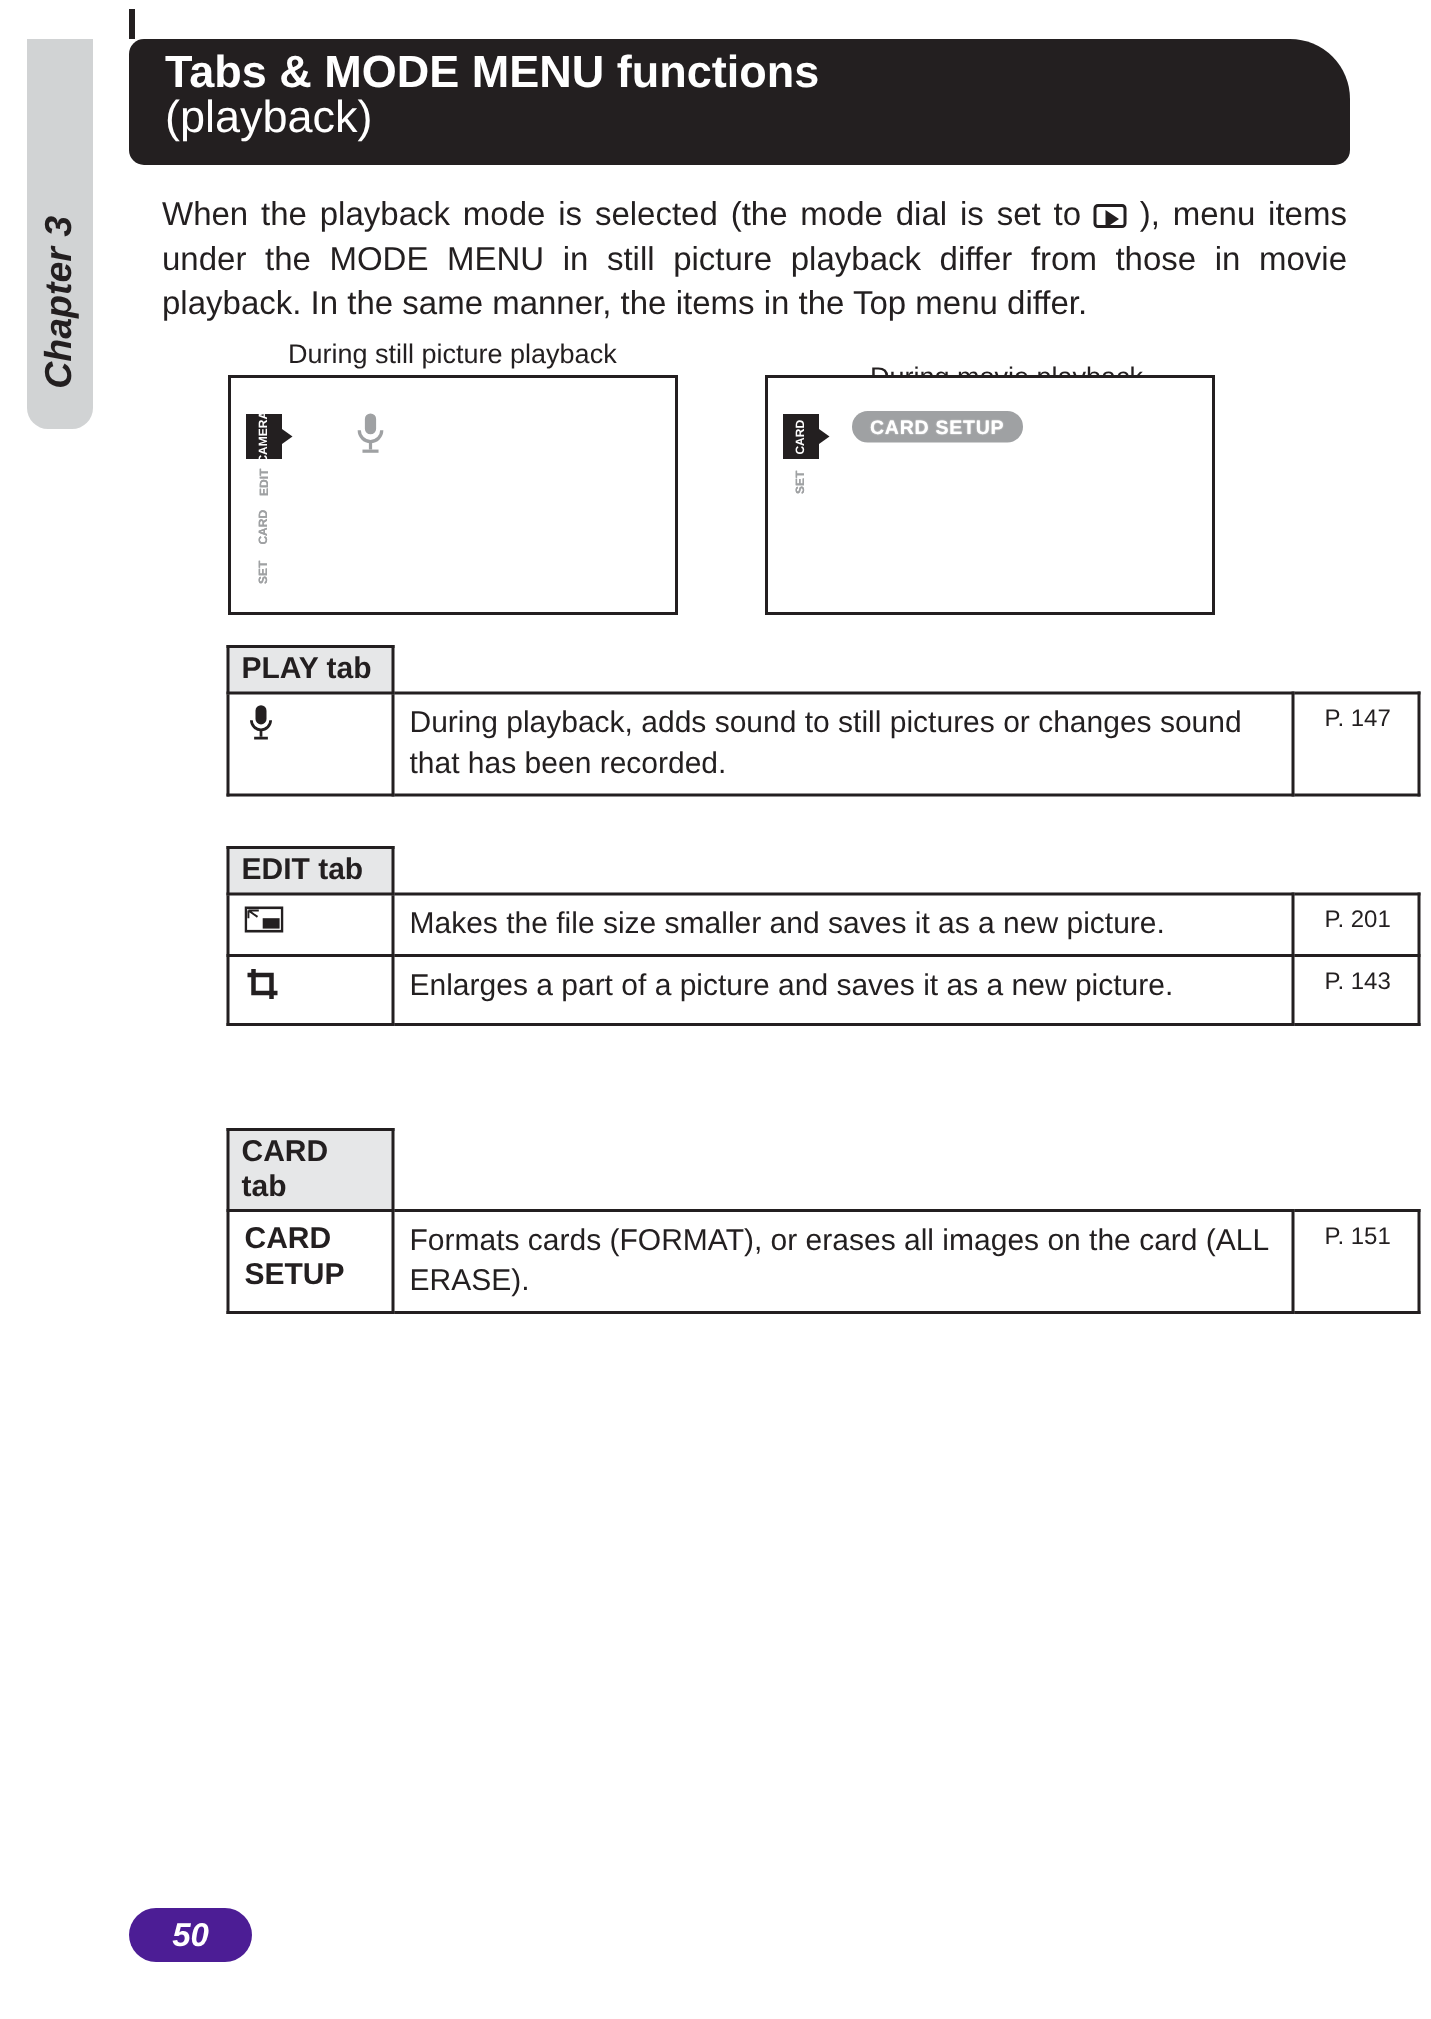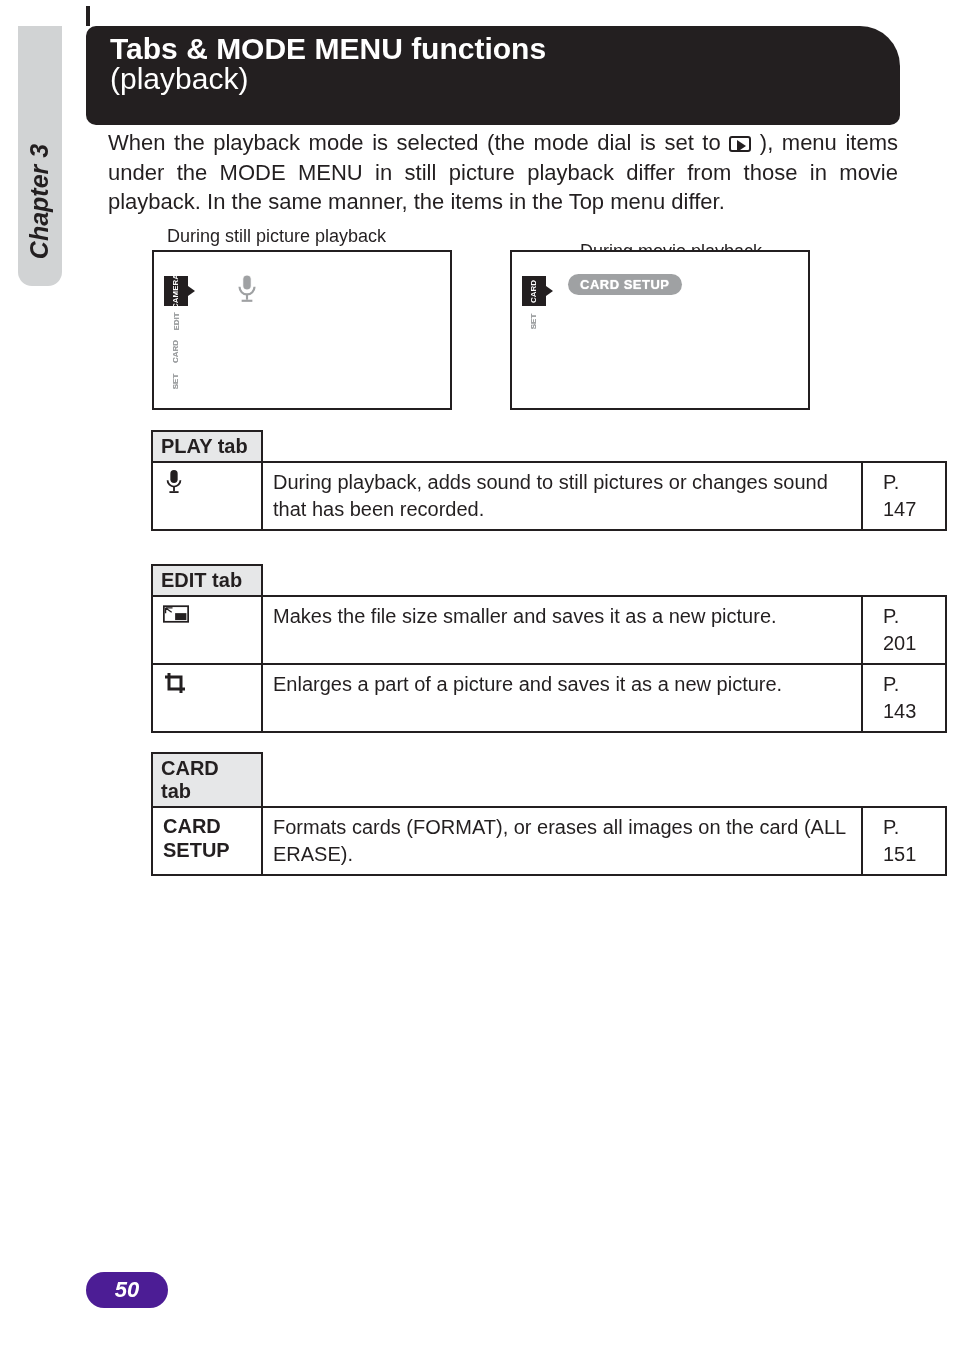--- a/index.html
+++ b/index.html
@@ -17,21 +17,21 @@
     position: relative;
     width: 954px;
     height: 1346px;
   }
   
   .title-banner {
     position: absolute;
     top: 26px;
     left: 86px;
     right: 54px;
-    height: 99px;
+    height: 84px;
     background: #231f20;
     border-radius: 10px 40px 10px 10px;
     color: #fff;
     padding: 6px 0 0 24px;
   }
   .title-banner .line1 { font-weight: 900; font-size: 30px; font-family: Arial Black, Arial, sans-serif; }
   .title-banner .line2 { font-weight: 400; font-size: 30px; font-family: Arial Black, Arial, sans-serif; margin-top: -4px; }
   
   .corner-line {
     position: absolute;
@@ -93,21 +93,21 @@
   .play-inline-icon::after {
     content: "";
     position: absolute;
     left: 6px;
     top: 2px;
     border-left: 9px solid #231f20;
     border-top: 6px solid transparent;
     border-bottom: 6px solid transparent;
   }
   
-  .caption-left { position: absolute; top: 226px; left: 167px; font-size: 18px; }
+  .caption-left { position: absolute; top: 226px; left: 192px; font-size: 18px; }
   .caption-right { position: absolute; top: 226px; left: 580px; font-size: 18px; margin-top: 15px; }
   
   .screen {
     position: absolute;
     top: 250px;
     width: 300px;
     height: 160px;
     border: 2px solid #231f20;
     background: #fff;
   }
@@ -188,21 +188,21 @@
   }
   .tbl th.spacer { border: none; background: transparent; }
   .tbl td {
     border: 2px solid #231f20;
     font-size: 20px;
     padding: 6px 10px;
     vertical-align: top;
     line-height: 1.35;
   }
   .tbl td.icon-cell { width: 110px; text-align: left; font-weight: 700; }
-  .tbl td.page-cell { width: 84px; font-size: 20px; padding-left: 20px; }
+  .tbl td.page-cell { width: 84px; font-size: 16px; padding-left: 20px; }
   .mic-cell svg { width: 22px; height: 26px; }
   .resize-svg { width: 26px; height: 18px; }
   .crop-svg { width: 24px; height: 24px; }
   
   .page-num {
     position: absolute;
     left: 86px;
     bottom: 38px;
     width: 82px;
     height: 36px;

